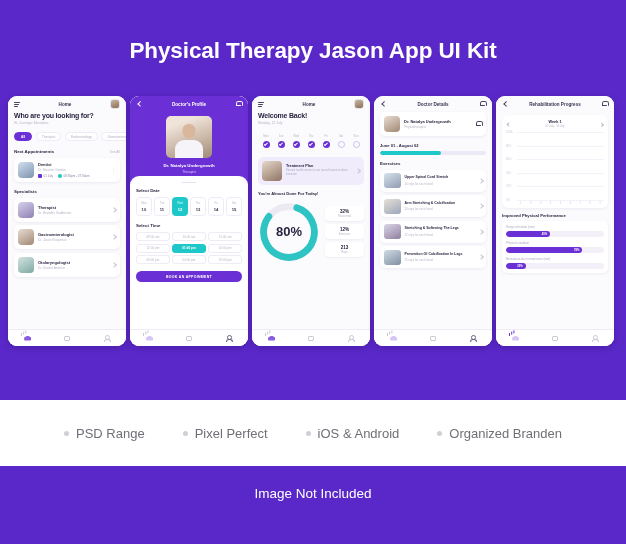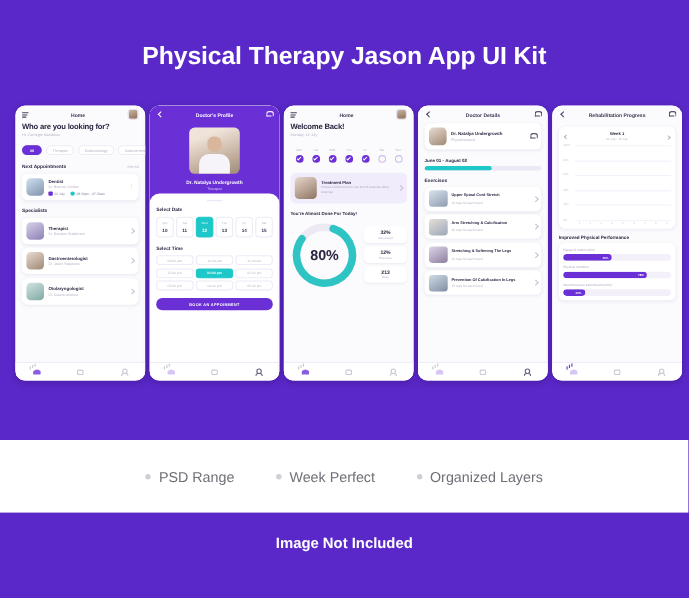--- a/index.html
+++ b/index.html
@@ -15,21 +15,21 @@
   .kit-title {
     position: absolute; top: 38px; left: 0; width: 626px;
     text-align: center; color: #ffffff;
     font-size: 22.5px; font-weight: bold; letter-spacing: -0.1px;
   }
 
   
   .phones {
     position: absolute; top: 96px; left: 14px;
     width: 600px; height: 254px;
-    display: flex; gap: 4px;
+    display: flex; gap: 4px; justify-content: flex-end;
   }
   .phone {
     position: relative;
     width: 118px; height: 250px;
     background: #ffffff;
     border-radius: 9px;
     overflow: hidden;
     box-shadow: 0 2px 6px rgba(30,0,70,.25);
     flex: 0 0 118px;
   }
@@ -270,21 +270,21 @@
   
   .band {
     position: absolute; left: 0; top: 400px; width: 626px; height: 66px;
     background: #ffffff; display: flex; align-items: center; justify-content: center; gap: 38px;
   }
   .feat { display: flex; align-items: center; gap: 7px; color: #6f6f77; font-size: 13px; }
   .feat .bul { width: 5px; height: 5px; border-radius: 50%; background: #cfcfd6; flex: 0 0 5px; }
 
   .notice {
     position: absolute; left: 0; top: 486px; width: 626px;
-    text-align: center; color: #ffffff; font-size: 13.5px; font-weight: bold;
+    text-align: center; color: #ffffff; font-size: 13.5px; font-weight: normal;
   }
 </style>
 </head>
 <body>
 
 <div class="page">
 
   <div class="kit-title">Physical Therapy Jason App UI Kit</div>
 
   <div class="phones">
@@ -719,23 +719,27 @@
 
   </div>
 
   <div class="band">
     <div class="feat">
       <span class="bul"></span>
       <span>PSD Range</span>
     </div>
     <div class="feat">
       <span class="bul"></span>
-      <span>Week Perfect</span>
+      <span>Pixel Perfect</span>
     </div>
     <div class="feat">
       <span class="bul"></span>
-      <span>Organized Layers</span>
+      <span>iOS &amp; Android</span>
+    </div>
+    <div class="feat">
+      <span class="bul"></span>
+      <span>Organized Branden</span>
     </div>
   </div>
 
   <div class="notice">Image Not Included</div>
 
 </div>
 
 </body></html>

